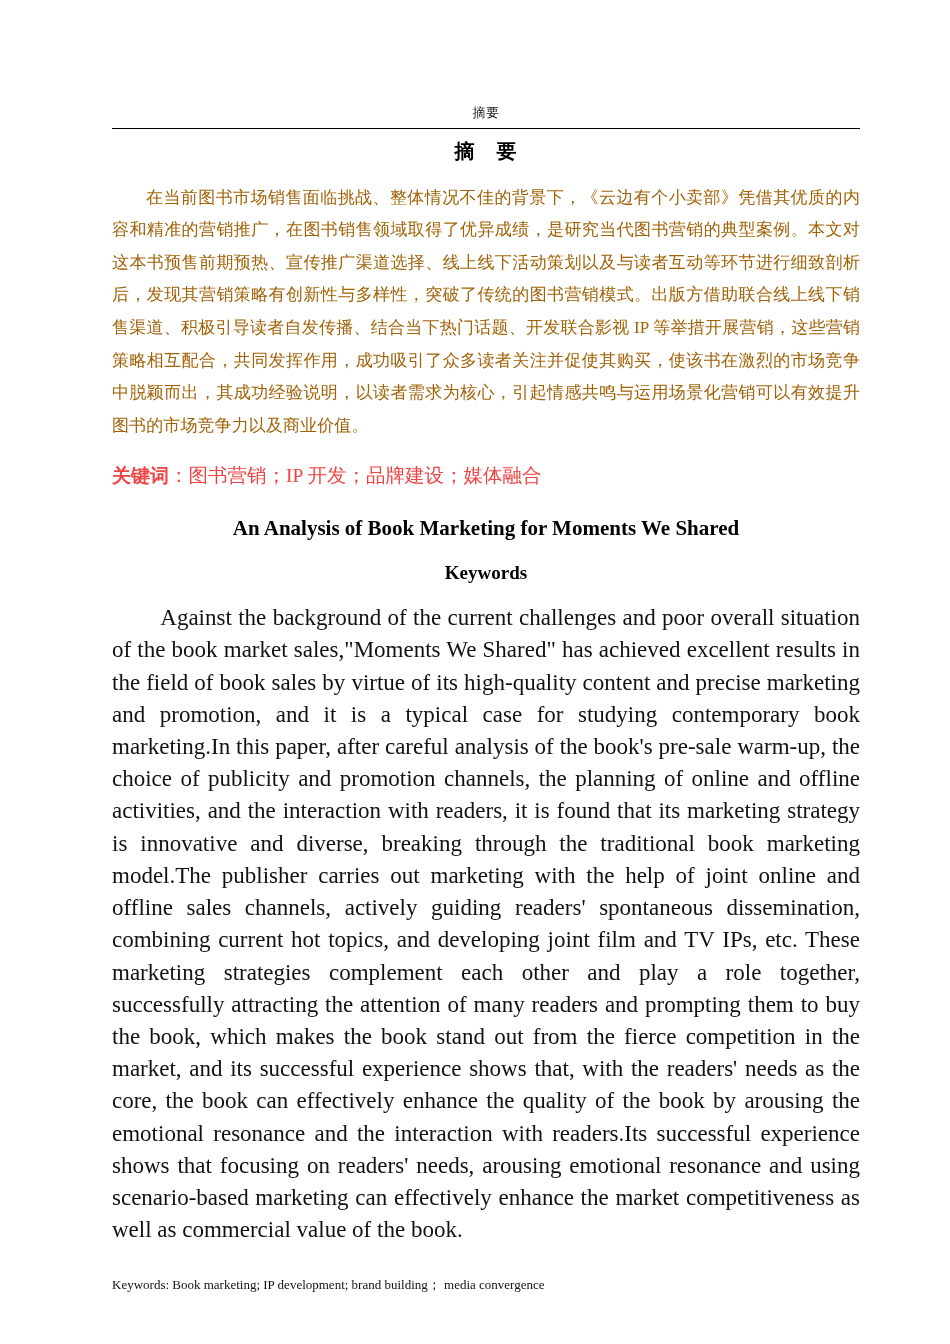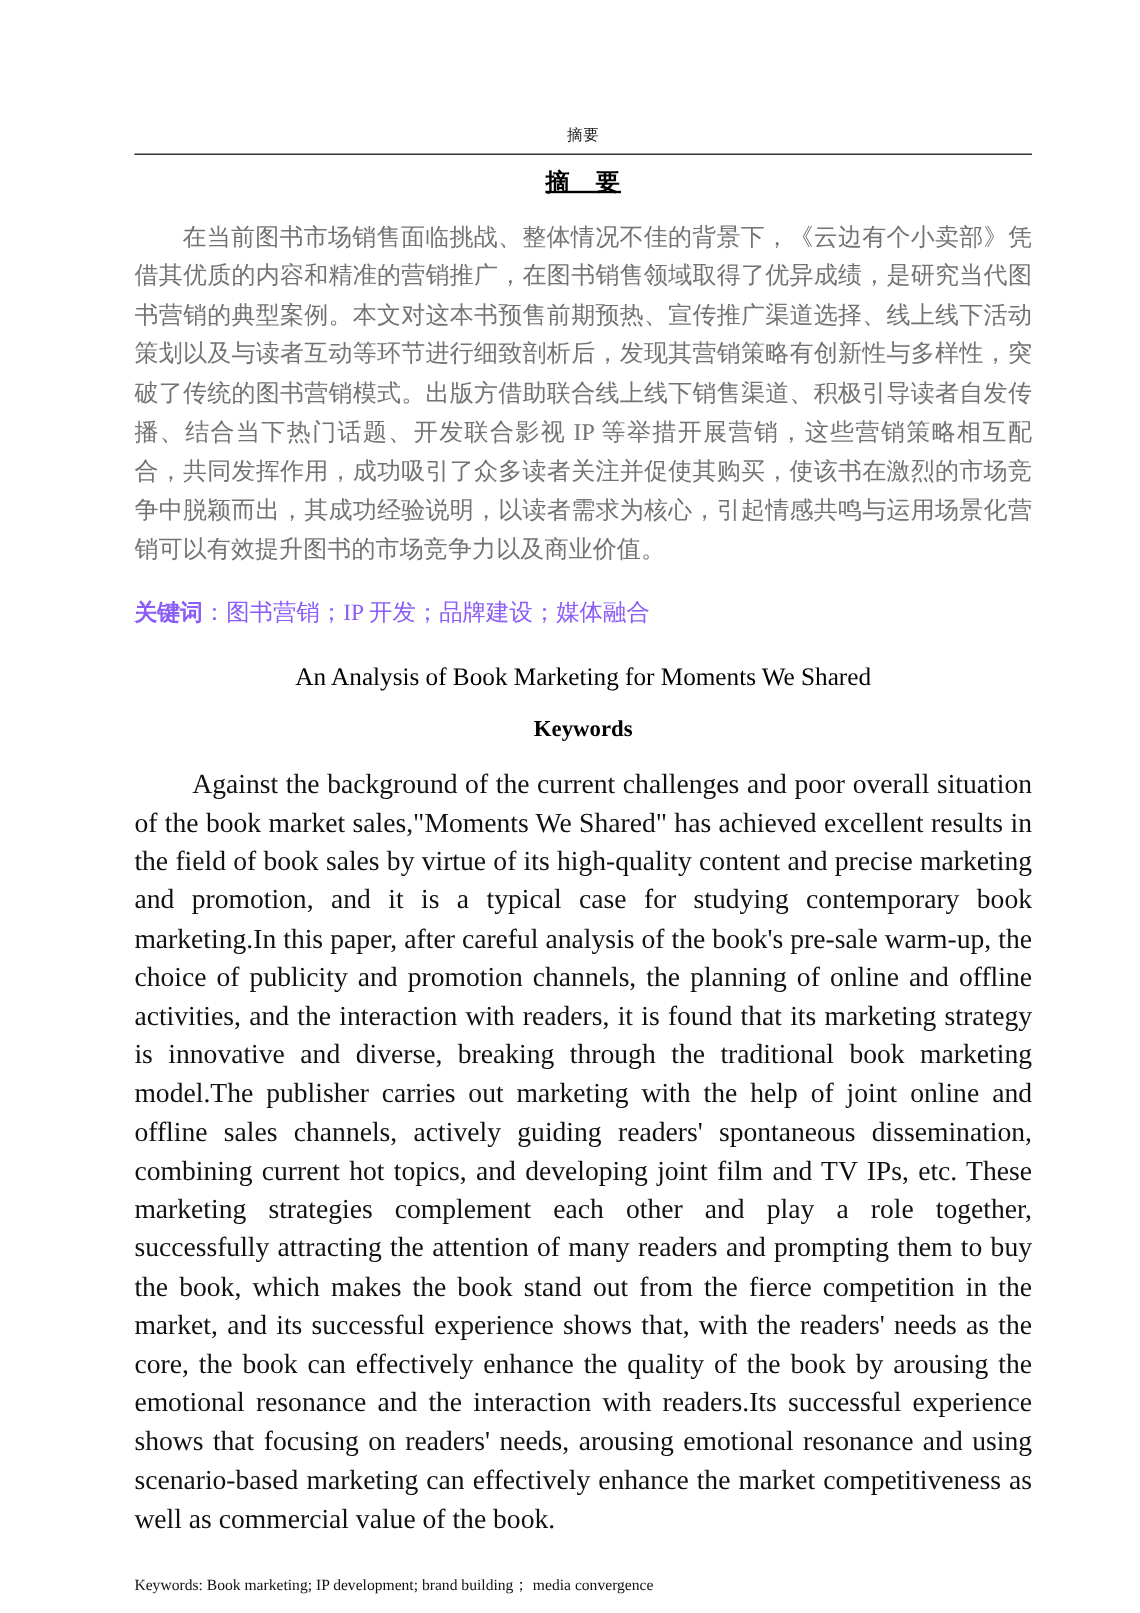--- a/index.html
+++ b/index.html
@@ -61,58 +61,57 @@
   }
   .cn-abstract-heading {
     margin-top: 7px;
     text-align: center;
     font-family: "DejaVu Sans", "Liberation Sans", sans-serif;
     font-size: 20px;
     font-weight: 700;
     line-height: 28px;
     letter-spacing: 1px;
     color: #000000;
-    text-decoration: underline;
   }
 
   
   .cn-body {
     margin-top: 9px;
     font-family: "Liberation Serif", "DejaVu Serif", serif;
-    font-size: 20px;
+    font-size: 17px;
     line-height: 32.6px;
     text-align: justify;
     text-justify: inter-character;
     text-indent: 2em;
-    color: #737373;
+    color: #a16207;
     letter-spacing: 0.1px;
     word-break: break-all;
   }
 
   
   .cn-keywords {
     margin-top: 2px;
     font-family: "Liberation Serif", "DejaVu Serif", serif;
     font-size: 19.5px;
     line-height: 32.6px;
-    color: #8b5cf6;
+    color: #ef4444;
   }
   .cn-keywords .kw-label {
     font-family: "DejaVu Sans", "Liberation Sans", sans-serif;
     font-weight: 700;
     font-size: 19px;
   }
 
   
   .en-title {
     margin-top: 14px;
     text-align: center;
     font-family: "Liberation Serif", "DejaVu Serif", serif;
     font-size: 21px;
-    font-weight: 400;
+    font-weight: 700;
     line-height: 32px;
     color: #000000;
   }
   .en-abstract-heading {
     margin-top: 9px;
     text-align: center;
     font-family: "Liberation Serif", "DejaVu Serif", serif;
     font-size: 19px;
     font-weight: 700;
     line-height: 28px;

